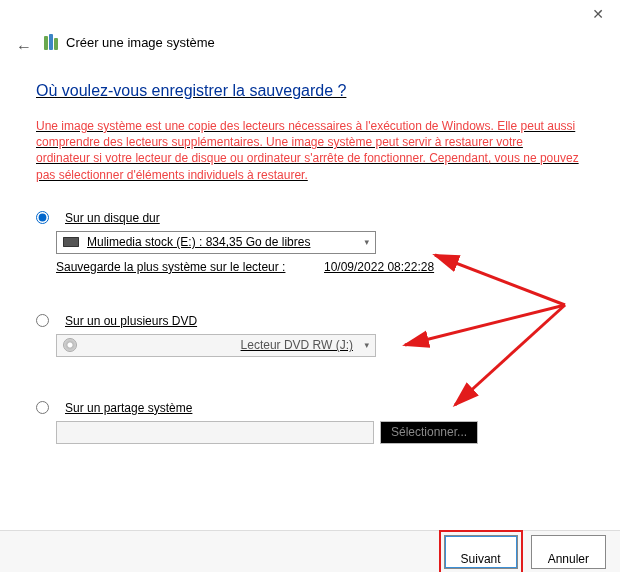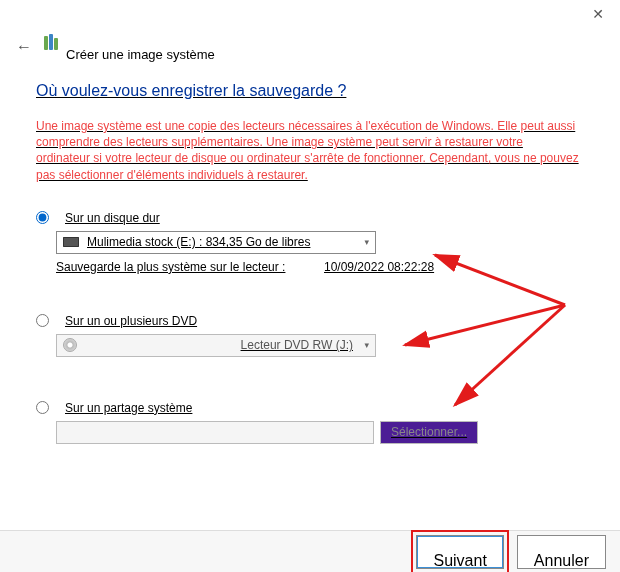--- a/index.html
+++ b/index.html
@@ -25,21 +25,21 @@
   .title-icon {
     position: absolute; top: 34px; left: 44px;
     width: 16px; height: 16px;
     display: flex; gap: 1px;
   }
   .title-icon .bar { width: 4px; border-radius: 1px; }
   .title-icon .b1 { background: #6aa84f; height: 14px; margin-top: 2px;}
   .title-icon .b2 { background: #3d85c6; height: 16px; }
   .title-icon .b3 { background: #6aa84f; height: 12px; margin-top: 4px;}
   .title-text {
-    position: absolute; top: 47px; left: 66px;
+    position: absolute; top: 35px; left: 66px;
     font-size: 13px;
   }
   .content {
     position: absolute; top: 82px; left: 36px; right: 40px; text-decoration: underline;
   }
   .heading {
     color: #003399; font-size: 16px;
     margin-bottom: 18px;
   }
   .desc {
@@ -84,36 +84,36 @@
     margin-left: 20px; display: flex; gap: 6px; margin-top: 6px;
   }
   .net-input {
     width: 318px; height: 23px;
     border: 1px solid #bbb; background: #f5f5f5;
     padding: 0 4px; font-size: 12px;
   }
   .net-btn {
     height: 23px; padding: 0 10px;
     font-size: 12px; font-family: inherit;
-    background: #4c1d95; border: 1px solid #bbb;
+    background: #000000; border: 1px solid #bbb;
     color: #888; cursor: default;
   }
   
   .arrows { position: absolute; top: 220px; left: 380px; width: 200px; height: 220px; pointer-events: none; }
   
   .footer {
     position: absolute; bottom: 0; left: 0; right: 0;
     height: 42px; border-top: 1px solid #ddd;
     background: #f7f7f7;
     display: flex; justify-content: flex-end; align-items: center;
     padding-right: 14px; gap: 8px;
   }
   .btn {
     height: 31px; padding: 16px 16px;
-    font-size: 16px; font-family: inherit;
+    font-size: 12px; font-family: inherit;
     background: #fff; border: 1px solid #888;
     cursor: pointer;
   }
   .btn-primary-wrap {
     padding: 3px; border: 2px solid #e21b1b;
   }
   .btn-primary {
     box-shadow: inset 0 0 0 1px #3a8fd6;
   }
 </style>

